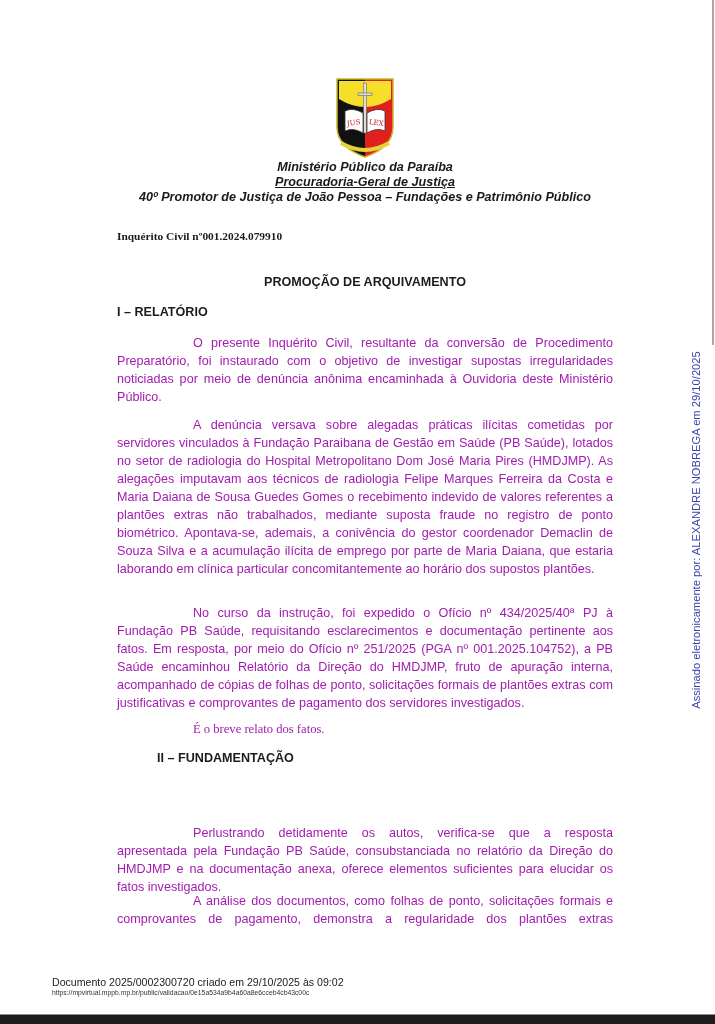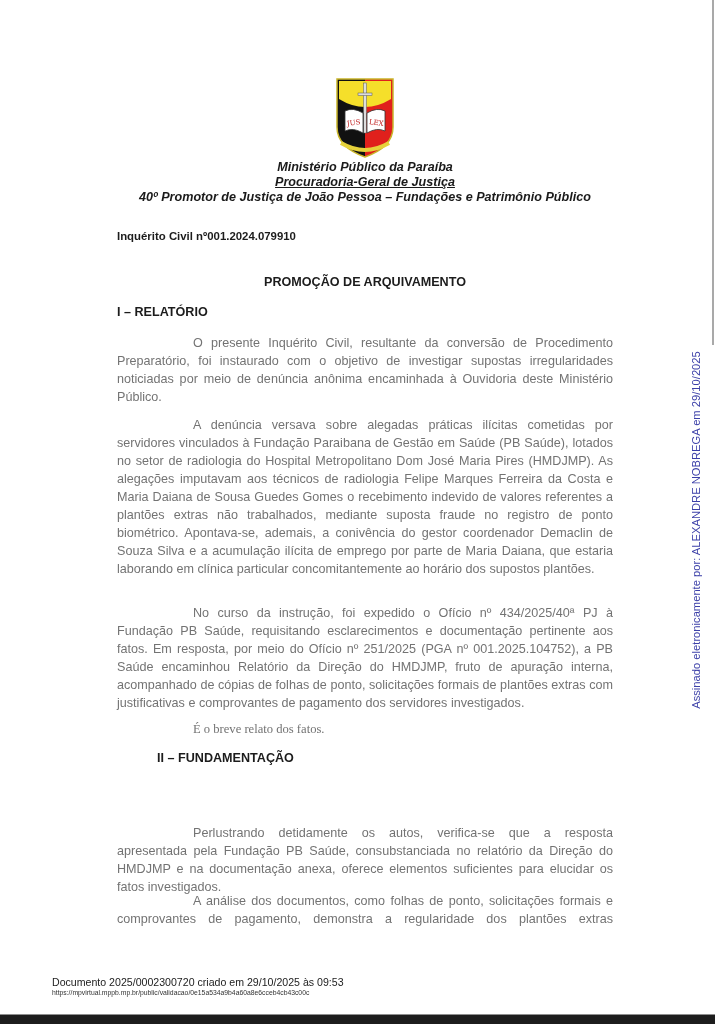--- a/index.html
+++ b/index.html
@@ -15,32 +15,32 @@
     .logo {
       position: absolute; left: 333px; top: 77px; width: 64px; height: 82px;
     }
     .header {
       position: absolute; left: 0; top: 160px; width: 730px; text-align: center;
       font-weight: bold; font-style: italic; font-size: 12.6px; line-height: 15px;
       color: #1a1a1a;
     }
     .header .l2 { text-decoration: underline; }
     .inquerito {
-      position: absolute; left: 117px; top: 230px; font-weight: bold; font-size: 11.4px;
+      position: absolute; left: 117px; top: 230px; font-weight: bold; font-size: 11.4px; font-family: Liberation Serif, serif;
     }
     .title {
       position: absolute; left: 0; top: 275px; width: 730px; text-align: center;
       font-weight: bold; font-size: 12.6px;
     }
     .section {
       position: absolute; left: 117px; font-weight: bold; font-size: 12.6px;
     }
     .para {
       position: absolute; left: 117px; width: 496px;
-      font-size: 12.6px; line-height: 18px; text-align: justify; color: #737373;
+      font-size: 12.6px; line-height: 18px; text-align: justify; color: #a21caf;
     }
     .para .indent { display: inline-block; width: 76px; }
     .sig {
       position: absolute; left: 696px; top: 530px;
       transform: translate(-50%, -50%) rotate(-90deg);
       white-space: nowrap; color: #3b3fa8; font-size: 11.2px;
     }
     .footer {
       position: absolute; left: 52px; top: 976px; font-size: 10.6px; line-height: 12px; color: #222;
     }
@@ -93,17 +93,17 @@
 
 <div class="section" style="top:751px;padding-left:40px;">II – FUNDAMENTAÇÃO</div>
 
 <div class="para" style="top:824px;"><span class="indent"></span><span>Perlustrando detidamente os autos, verifica-se que a resposta apresentada pela Fundação PB Saúde, consubstanciada no relatório da Direção do HMDJMP e na documentação anexa, oferece elementos suficientes para elucidar os fatos investigados.</span></div>
 
 <div class="para" style="top:892px; text-align-last: justify;"><span class="indent"></span><span>A análise dos documentos, como folhas de ponto, solicitações formais e comprovantes de pagamento, demonstra a regularidade dos plantões extras</span></div>
 
 <div class="sig">Assinado eletronicamente por: ALEXANDRE NOBREGA em 29/10/2025</div>
 
 <div class="footer">
-  <div>Documento 2025/0002300720 criado em 29/10/2025 às 09:53</div>
+  <div>Documento 2025/0002300720 criado em 29/10/2025 às 09:02</div>
   <div class="url">https://mpvirtual.mppb.mp.br/public/validacao/0e15a534a9b4a60a8e6cceb4cb43c00c</div>
 </div>
 
 <div class="bottom-bar"></div>
 
 </body></html>

